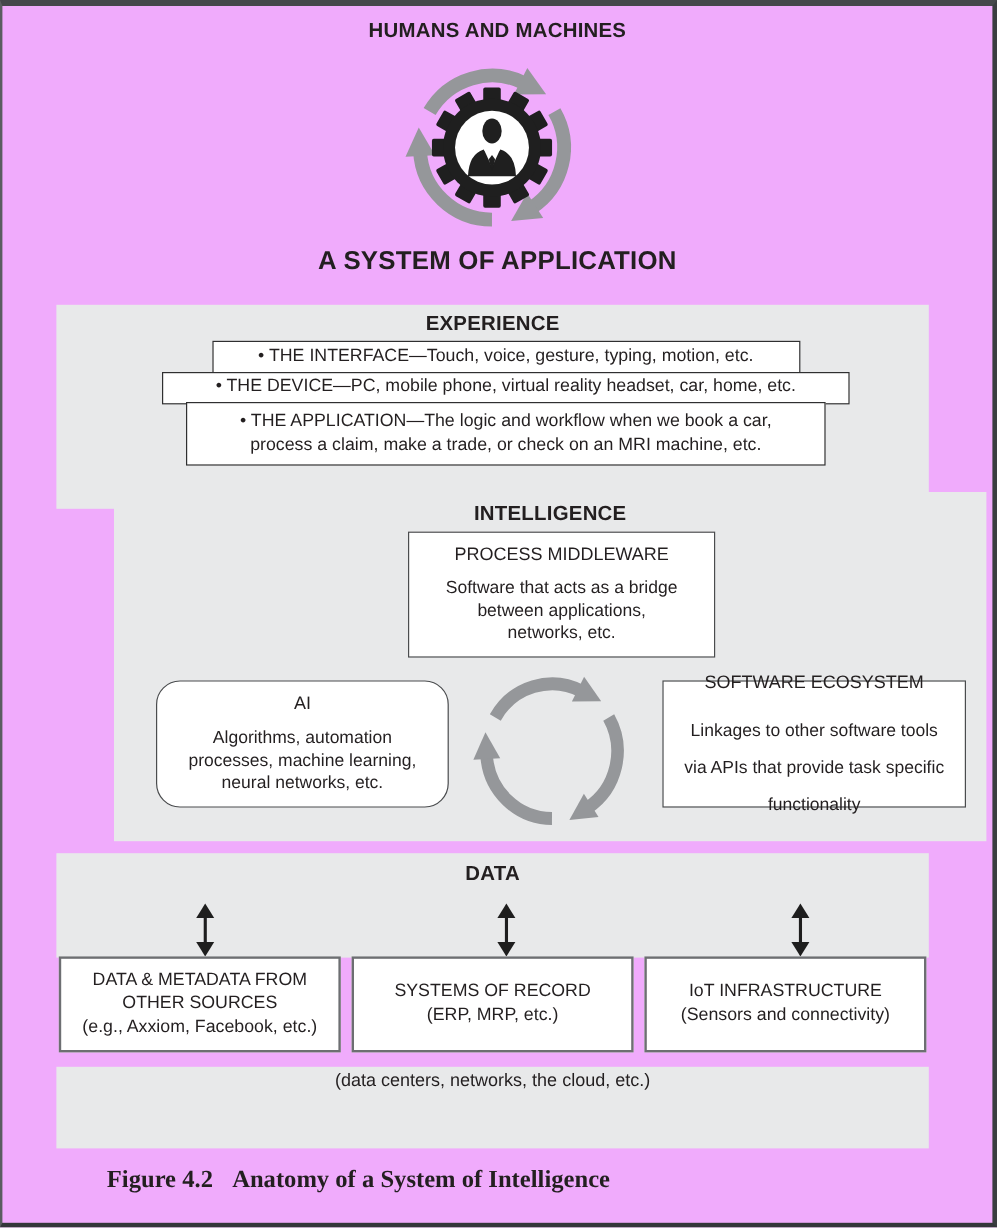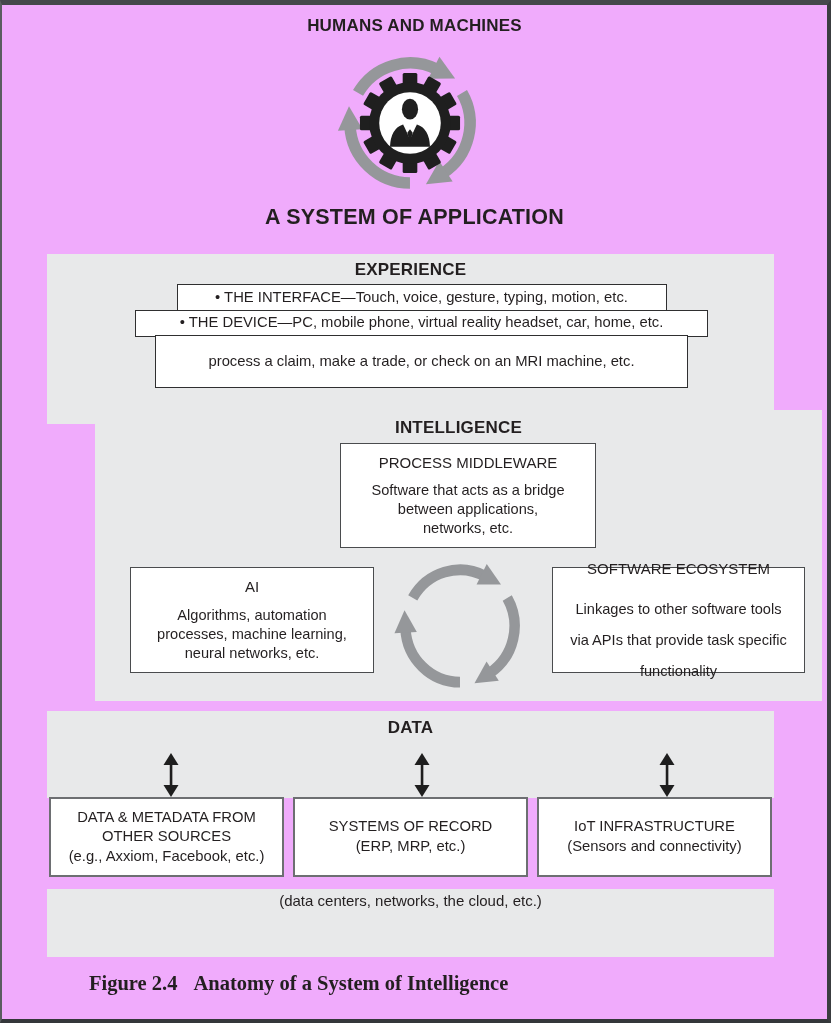--- a/index.html
+++ b/index.html
@@ -40,21 +40,21 @@
   
   .intel { top:405px; height:291px;margin-left:48px; }
   .intel .panel-title { padding-top:8px; }
   .ibox {
     position:absolute; background:#fff; border:1.5px solid #4a4c4e;
     display:flex; flex-direction:column; justify-content:center; align-items:center;
     font-size:14.6px; line-height:1.3; text-align:center;
   }
   .ibox .bhead { font-size:15px; margin-bottom:9px; }
   .mw  { left:245px; top:33px;  width:256px; height:105px; }
-  .ai  { left:35px;  top:157px; width:244px; height:106px; }
+  .ai  { left:35px;  top:157px; width:244px; height:106px;border-radius:20px; }
   .eco { left:457px; top:157px; width:253px; height:106px;gap:12px; }
   .cycle-icon { position:absolute; left:295px; top:144px; width:140px; height:144px; }
 
   
   .data { top:706px; height:87px; }
   .data .panel-title { padding-top:7px; }
   .updown { position:absolute; top:41px; }
   .ud1 { left:112px; } .ud2 { left:363px; } .ud3 { left:608px; }
 
   .data-boxes { position:absolute; left:47px; top:792px; width:723px; height:80px; display:flex; gap:9px; }
@@ -124,20 +124,21 @@
 
   <section class="panel exp">
     <div class="panel-title">EXPERIENCE</div>
     <div class="exp-box first w1">
       <div class="nw">• THE INTERFACE—Touch, voice, gesture, typing, motion, etc.</div>
     </div>
     <div class="exp-box w2">
       <div class="nw">• THE DEVICE—PC, mobile phone, virtual reality headset, car, home, etc.</div>
     </div>
     <div class="exp-box w3">
+      <div class="nw">• THE APPLICATION—The logic and workflow when we book a car,</div>
       <div class="nw">process a claim, make a trade, or check on an MRI machine, etc.</div>
     </div>
   </section>
 
   <section class="panel intel">
     <div class="panel-title">INTELLIGENCE</div>
 
     <div class="ibox mw">
       <div class="bhead nw">PROCESS MIDDLEWARE</div>
       <div class="nw">Software that acts as a bridge</div>
@@ -213,16 +214,16 @@
       <div class="nw">IoT INFRASTRUCTURE</div>
       <div class="nw">(Sensors and connectivity)</div>
     </div>
   </div>
 
   <section class="panel infra">
     <div class="infra-sub">(data centers, networks, the cloud, etc.)</div>
   </section>
 
   <div class="caption">
-    <span class="cap-label">Figure 2.4</span><span>Anatomy of a System of Intelligence</span>
+    <span class="cap-label">Figure 4.2</span><span>Anatomy of a System of Intelligence</span>
   </div>
 
 </div>
 
 </body></html>

